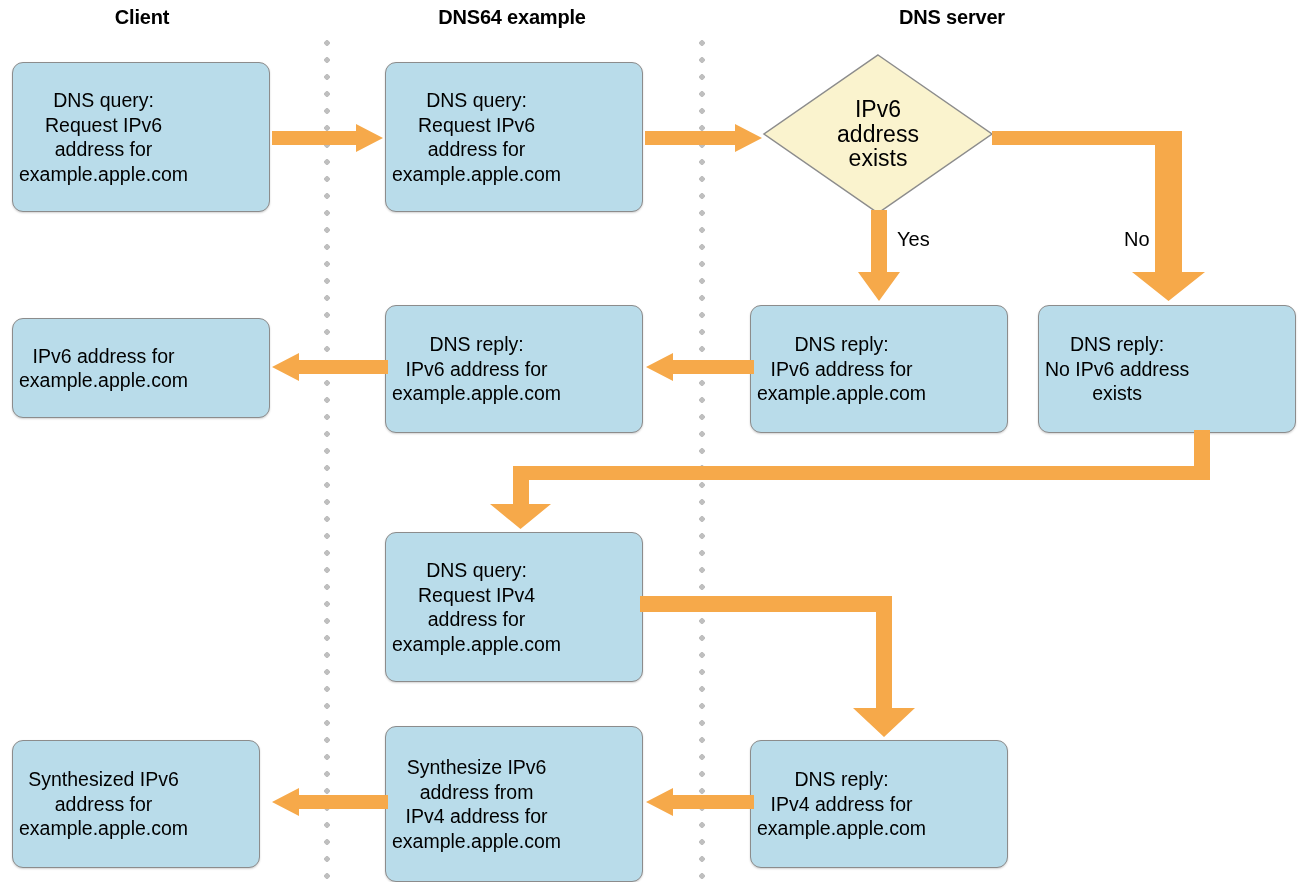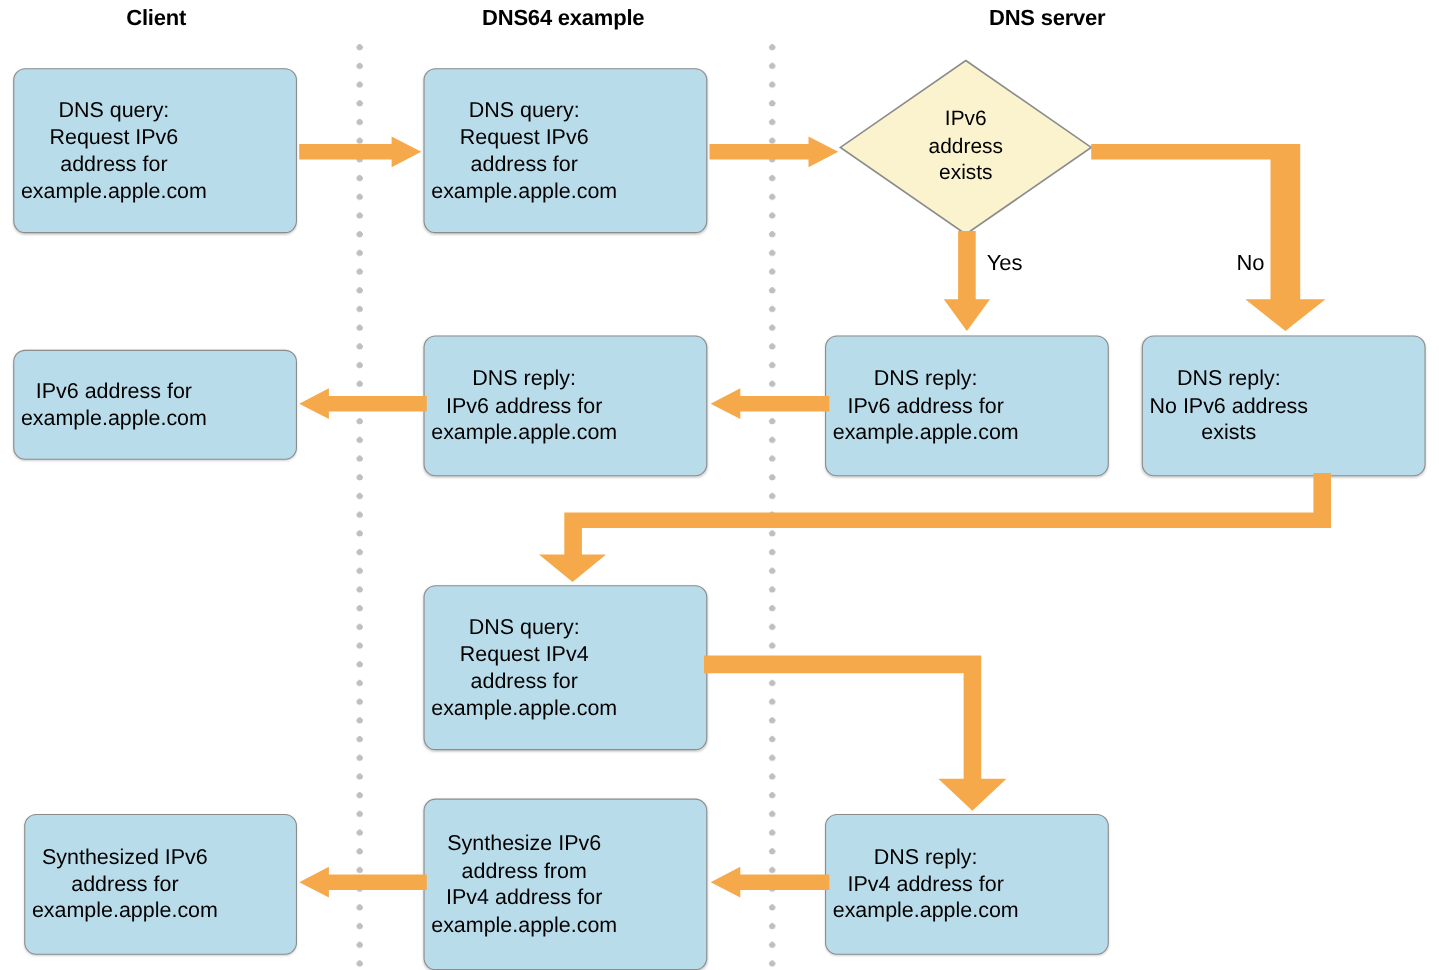--- a/index.html
+++ b/index.html
@@ -64,21 +64,21 @@
   .diamond-label {
     position: absolute;
     left: 0;
     top: 0;
     width: 100%;
     height: 100%;
     display: flex;
     align-items: center;
     justify-content: center;
     text-align: center;
-    font-size: 19px;
+    font-size: 23px;
     line-height: 24.5px;
     color: #000000;
     white-space: pre-line;
     pointer-events: none;
   }
 
   
   .conn {
     position: absolute;
   }
@@ -226,21 +226,21 @@
                L252,112
                L275,112
                L244,141
                L213,112
                L236,112
                L236,16
                L0,16 Z" fill="#f6a94a"></path>
     </svg>
   </div>
 
-  <div class="node" style="left:12px; top:740px; width:248px; height:128px;margin-left:10px;">
+  <div class="node" style="left:12px; top:740px; width:248px; height:128px;">
     <span class="txt">Synthesized IPv6
 address for
 example.apple.com</span>
   </div>
 
   <div class="node" style="left:385px; top:726px; width:258px; height:156px;">
     <span class="txt">Synthesize IPv6
 address from
 IPv4 address for
 example.apple.com</span>

